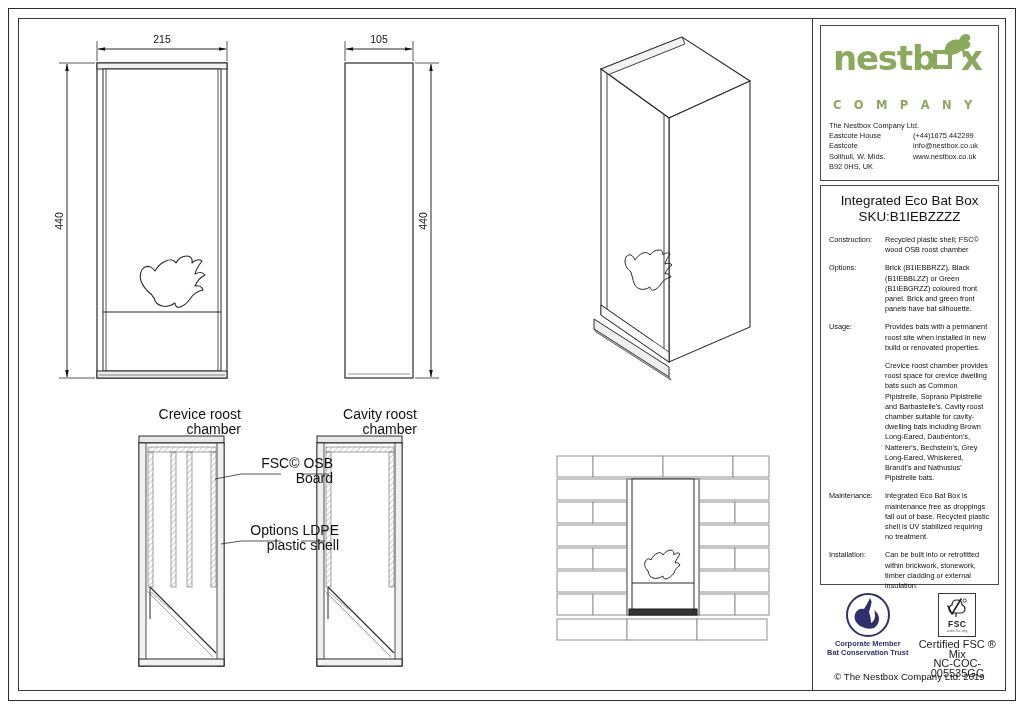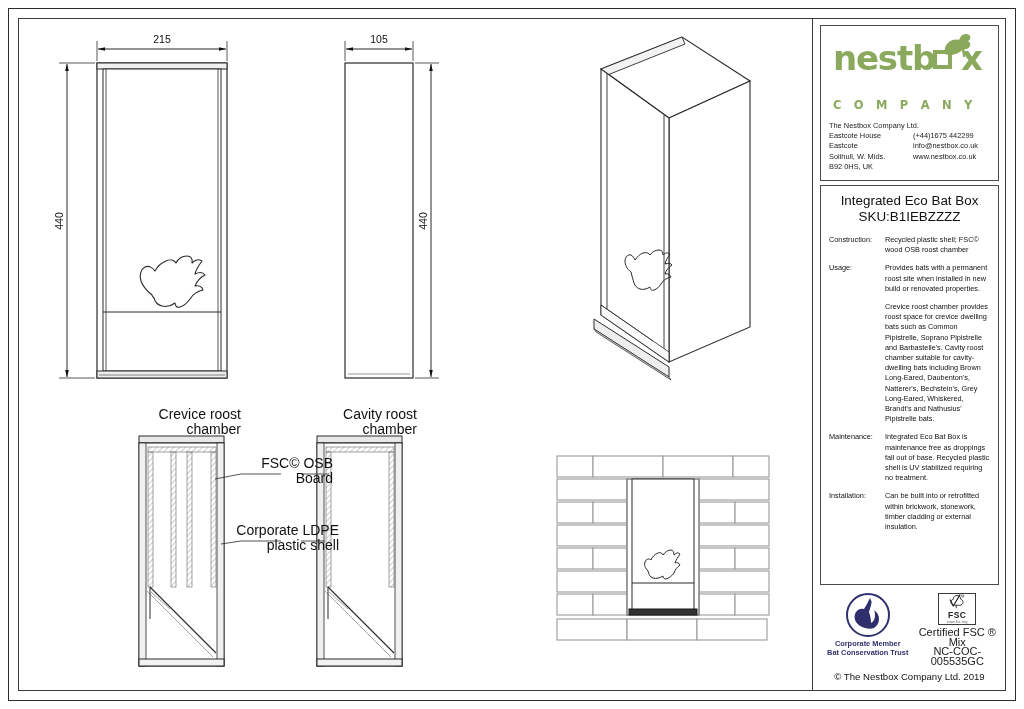--- a/index.html
+++ b/index.html
@@ -110,21 +110,21 @@
   }
   .bct-bat {
     position:absolute; left:0; top:0;
   }
   .bct-text {
     margin-top: 2px; font-size: 7.4px; line-height: 9.4px;
     color: #2f2f6e; font-weight: 700;
   }
   .fsc { width: 80px; text-align: center; }
   .fsc-mark {
-    width: 38px; height: 32px; margin: 0 auto;
+    width: 38px; height: 44px; margin: 0 auto;
     border: 1.1px solid #3a3a3a; background: #fff;
     display:flex; flex-direction:column; align-items:center; justify-content:center;
   }
   .fsc-abbr { font-size: 8.5px; font-weight: 700; color:#222; letter-spacing:0.5px; margin-top:1px;}
   .fsc-url { font-size: 3.4px; color:#555; letter-spacing:0.2px; }
   .fsc-text { margin-top: 3px; font-size: 11px; line-height: 9.6px; color:#222; }
   .copyright {
     position: absolute; left: 0; top: 652px; width: 193px;
     text-align: center; font-size: 9.6px; color: #111;
   }
@@ -354,21 +354,21 @@
       <span>Cavity roost</span><br>
       <span>chamber</span>
     </div>
 
     <div class="lbl" style="left:218px; top:437px; width:96px;">
       <span>FSC© OSB</span><br>
       <span>Board</span>
     </div>
 
     <div class="lbl" style="left:210px; top:504px; width:110px;">
-      <span>Corporate LDPE</span><br>
+      <span>Options LDPE</span><br>
       <span>plastic shell</span>
     </div>
   </div>
 
   <div class="right-panel">
 
     <div class="logo-box">
       <div class="logo-wrap">
         <div class="logo-word"><span>nestb</span><span style="padding-left:26px;">x</span></div>
         <div class="logo-box-glyph"></div>
@@ -403,20 +403,24 @@
     </div>
 
     <div class="spec-box">
       <div class="spec-title">Integrated Eco Bat Box</div>
       <div class="spec-sku">SKU:B1IEBZZZZ</div>
 
       <div class="spec-table">
         <div class="spec-row">
           <div class="spec-label">Construction:</div>
           <div class="spec-val">Recycled plastic shell; FSC© wood OSB roost chamber</div>
+        </div>
+        <div class="spec-row">
+          <div class="spec-label">Options:</div>
+          <div class="spec-val">Brick (B1IEBBRZZ), Black (B1IEBBLZZ) or Green (B1IEBGRZZ) coloured front panel. Brick and green front panels have bat silhouette.</div>
         </div>
         <div class="spec-row">
           <div class="spec-label">Usage:</div>
           <div class="spec-val">Provides bats with a permanent roost site when installed in new build or renovated properties.</div>
         </div>
         <div class="spec-row noind">
           <div class="spec-val cont">Crevice roost chamber provides roost space for crevice dwelling bats such as Common Pipistrelle, Soprano Pipistrelle and Barbastelle's. Cavity roost chamber suitable for cavity-dwelling bats including Brown Long-Eared, Daubenton's, Natterer's, Bechstein's, Grey Long-Eared, Whiskered, Brandt's and Nathusius' Pipistrelle bats.</div>
         </div>
         <div class="spec-row">
           <div class="spec-label">Maintenance:</div>

